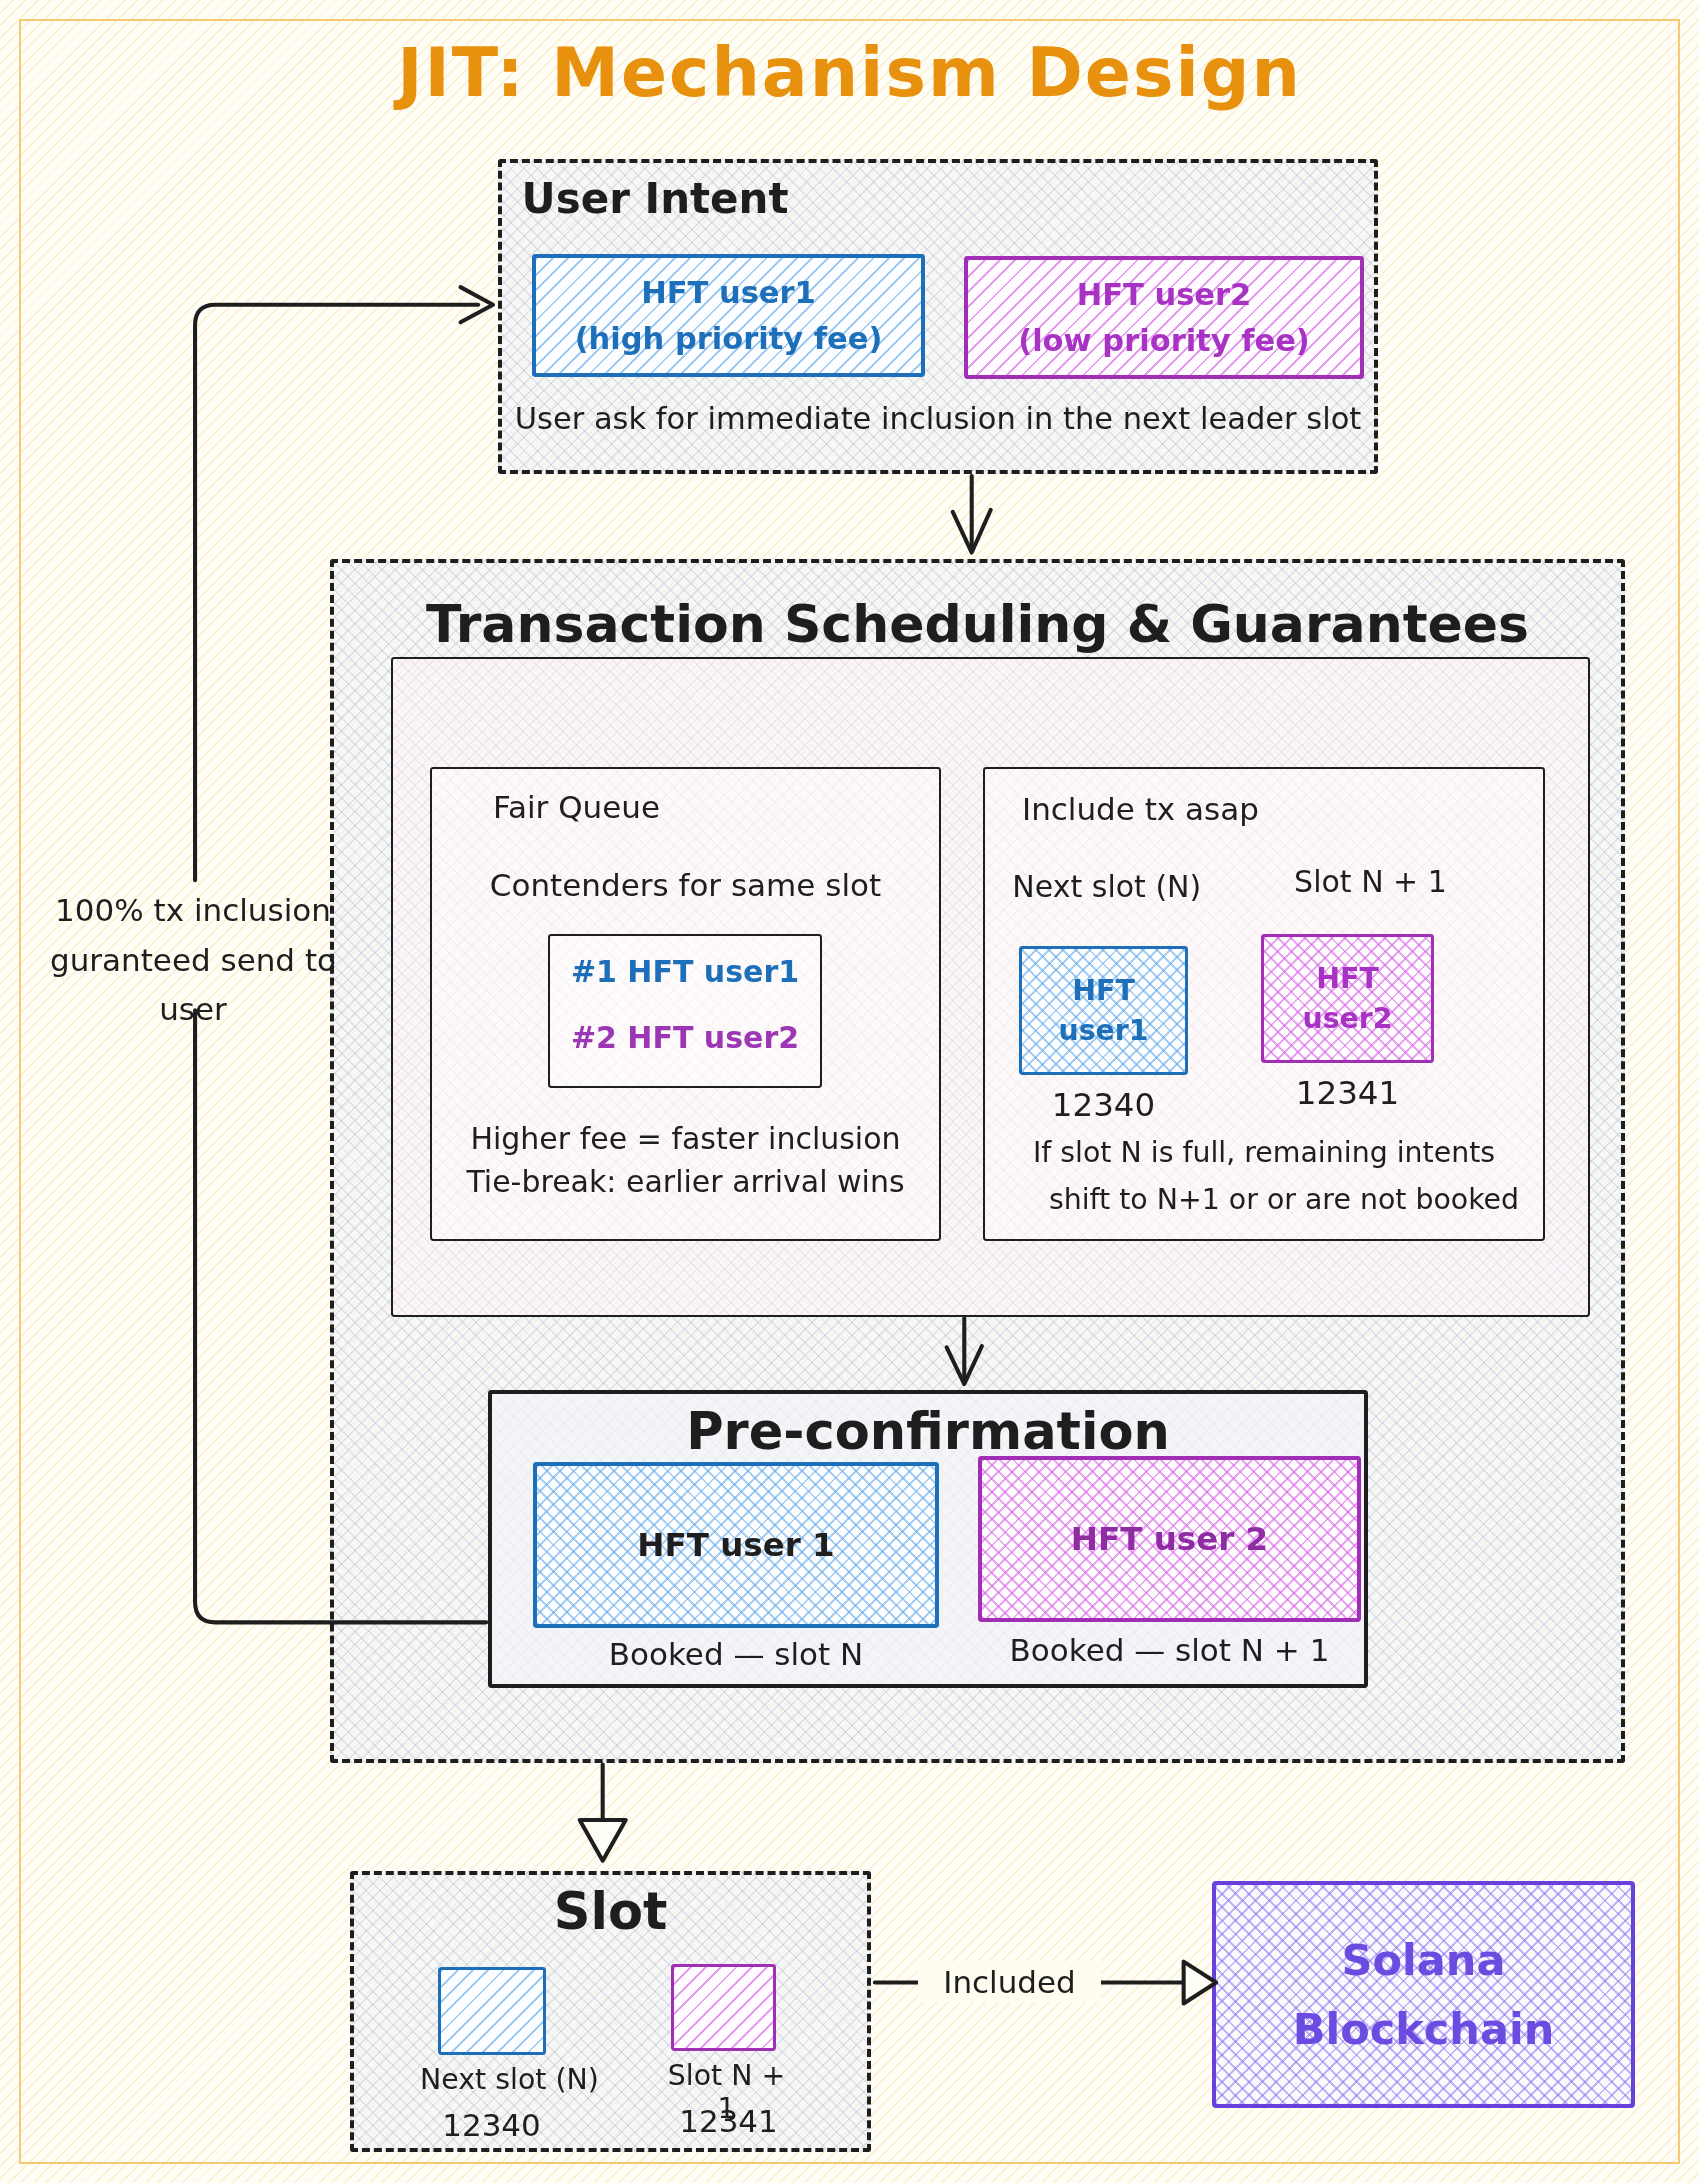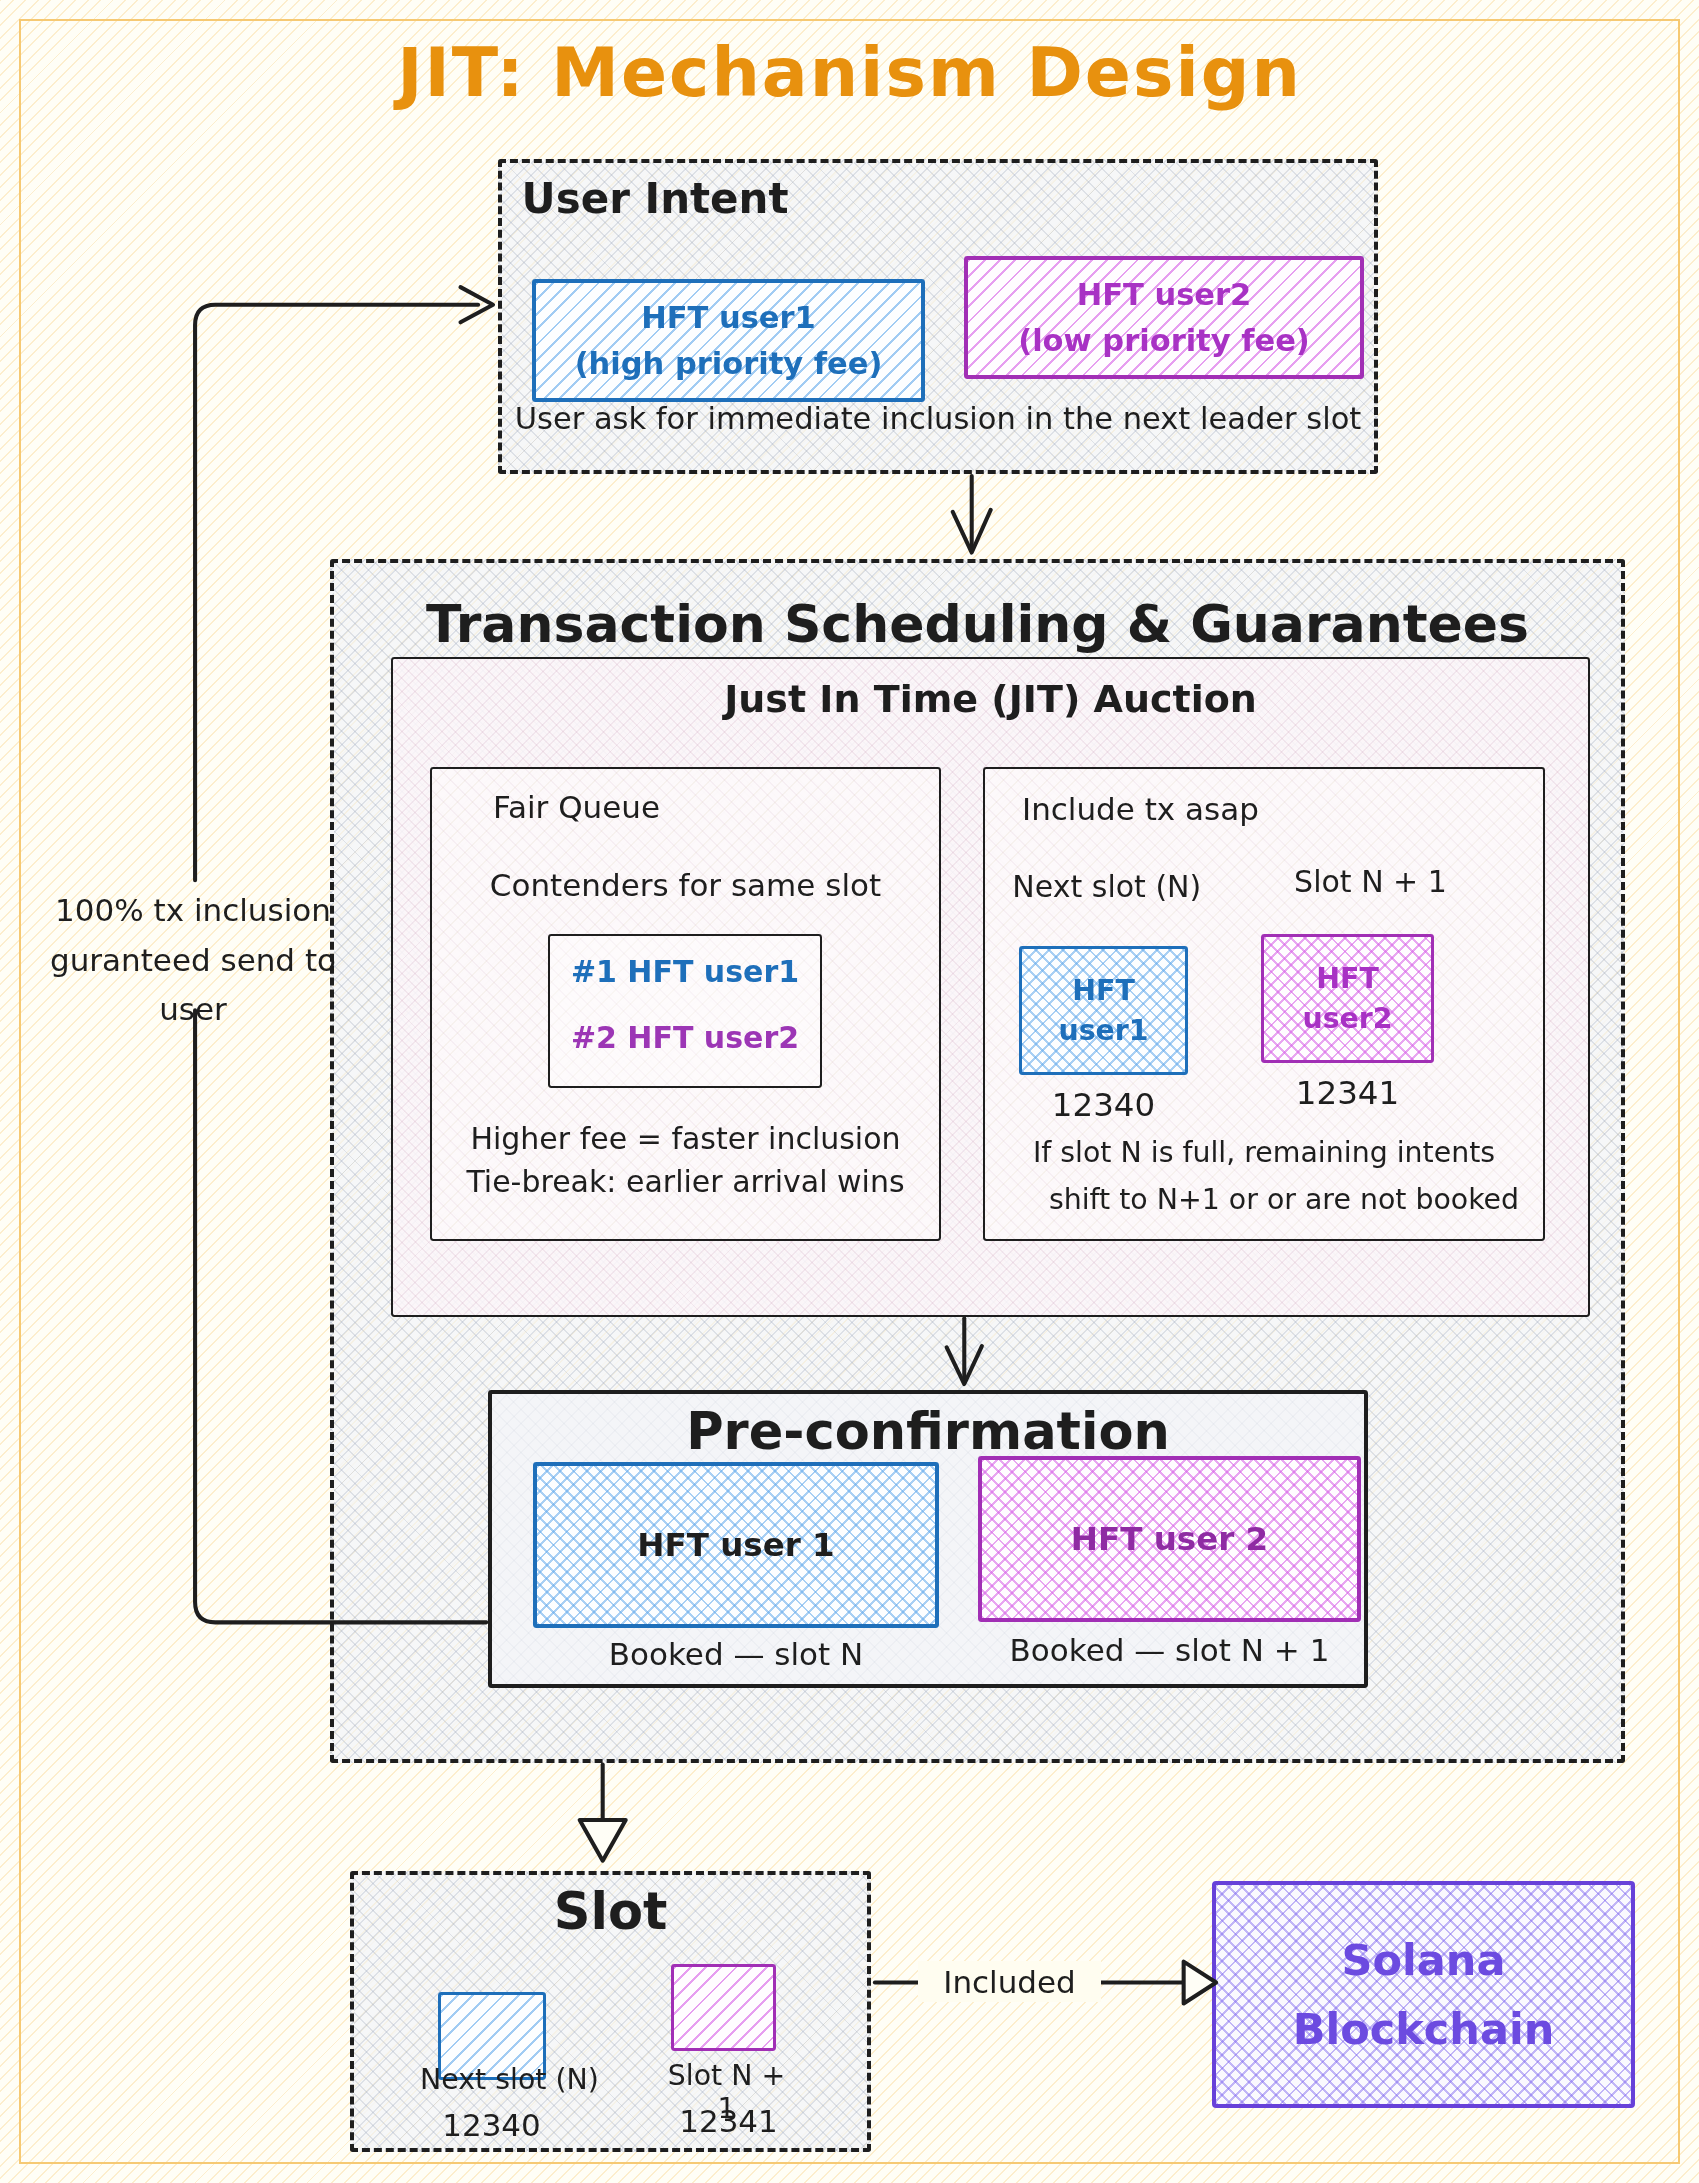--- a/index.html
+++ b/index.html
@@ -43,21 +43,20 @@
   }
   .preconf-bg{
     background-color:#f4f5f8;
     background-image:
       repeating-linear-gradient(45deg, rgba(160,170,190,.08) 0 1.4px, transparent 1.4px 10.2px),
       repeating-linear-gradient(135deg, rgba(160,170,190,.08) 0 1.4px, transparent 1.4px 10.2px);
   }
   .hatch-diag-blue{
     background-color:#fdfeff;
     background-image:repeating-linear-gradient(135deg, rgba(100,170,235,.60) 0 2px, transparent 2px 10.8px);
-    margin-top:25px;
   }
   .hatch-cross-blue{
     background-color:#fdfeff;
     background-image:
       repeating-linear-gradient(45deg, rgba(100,170,235,.55) 0 2px, transparent 2px 9.5px),
       repeating-linear-gradient(135deg, rgba(100,170,235,.55) 0 2px, transparent 2px 9.5px);
   }
   .hatch-diag-magenta{
     background-color:#fffdff;
     background-image:repeating-linear-gradient(135deg, rgba(214,96,230,.60) 0 2px, transparent 2px 10.8px);
@@ -108,21 +107,20 @@
     <span>(low priority fee)</span>
   </div>
 
   <div class="abs center" style="left:0;right:0;top:238px;font-size:30.5px;">User ask for immediate inclusion in the next leader slot</div>
 </div>
 
 <div class="abs dashed-box hatch-cross-gray" style="left:330px;top:559px;width:1295px;height:1204px;">
   <div class="abs center box-heading" style="left:0;right:0;top:31px;font-size:52px;">Transaction Scheduling &amp; Guarantees</div>
 
   <div class="abs solid-box hatch-cross-pink" style="left:57px;top:94px;width:1199px;height:660px;border-width:2.7px;">
-    <div class="abs center box-heading" style="left:0;right:0;top:17.6px;font-size:38px;">Just In Time (JIT) Auction</div>
 
     <div class="abs solid-box hatch-cross-faint" style="left:37px;top:108px;width:511px;height:474px;border-width:2.7px;">
       <div class="abs" style="left:61px;top:20.3px;font-size:31px;">Fair Queue</div>
       <div class="abs center" style="left:0;right:0;top:98px;font-size:31px;">Contenders for same slot</div>
 
       <div class="abs solid-box" style="left:116px;top:165px;width:274px;height:154px;border-width:2.7px;background:rgba(255,255,255,.35);">
         <div class="abs center" style="left:0;right:0;top:17.6px;font-size:30px;font-weight:bold;color:#1e6fba;">#1 HFT user1</div>
         <div class="abs center" style="left:0;right:0;top:84px;font-size:30px;font-weight:bold;color:#9c36b5;">#2 HFT user2</div>
       </div>
 

